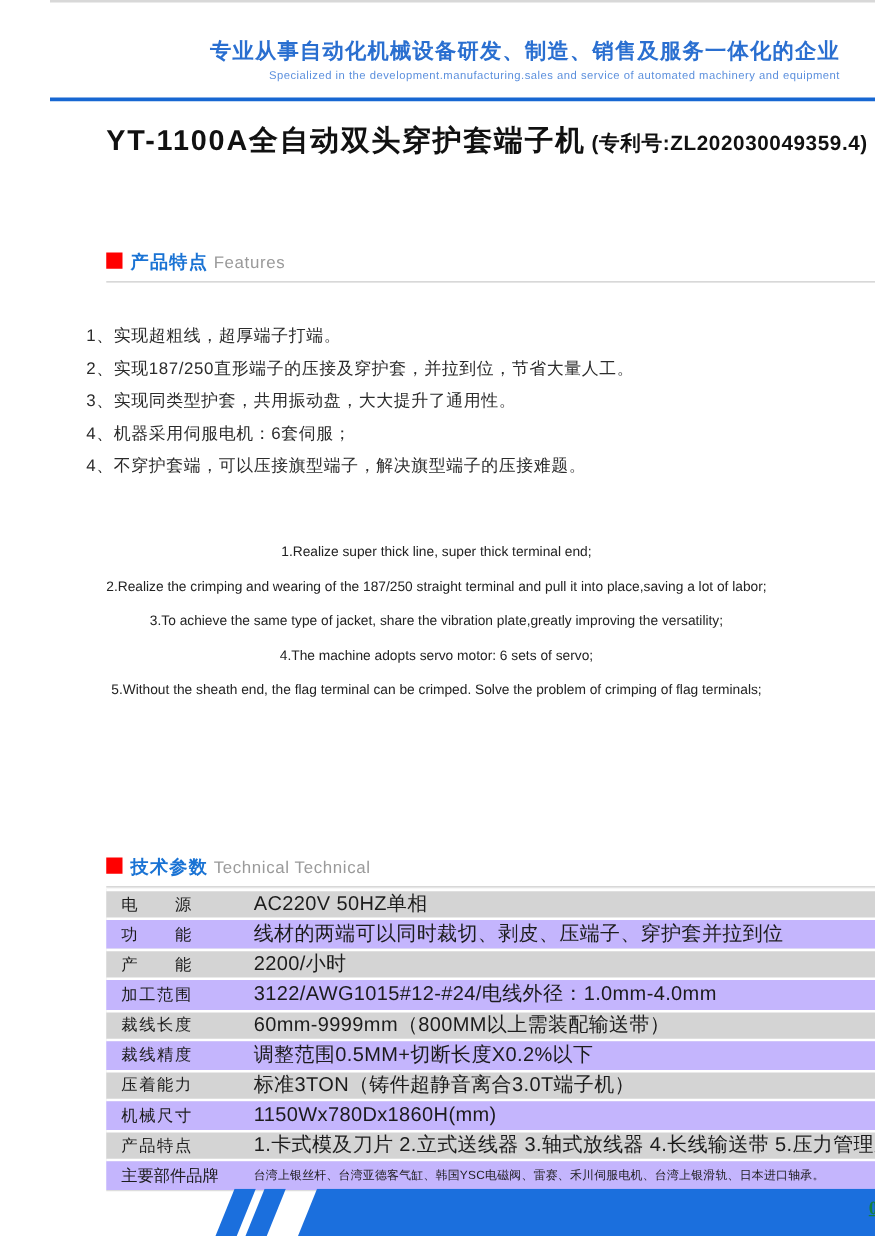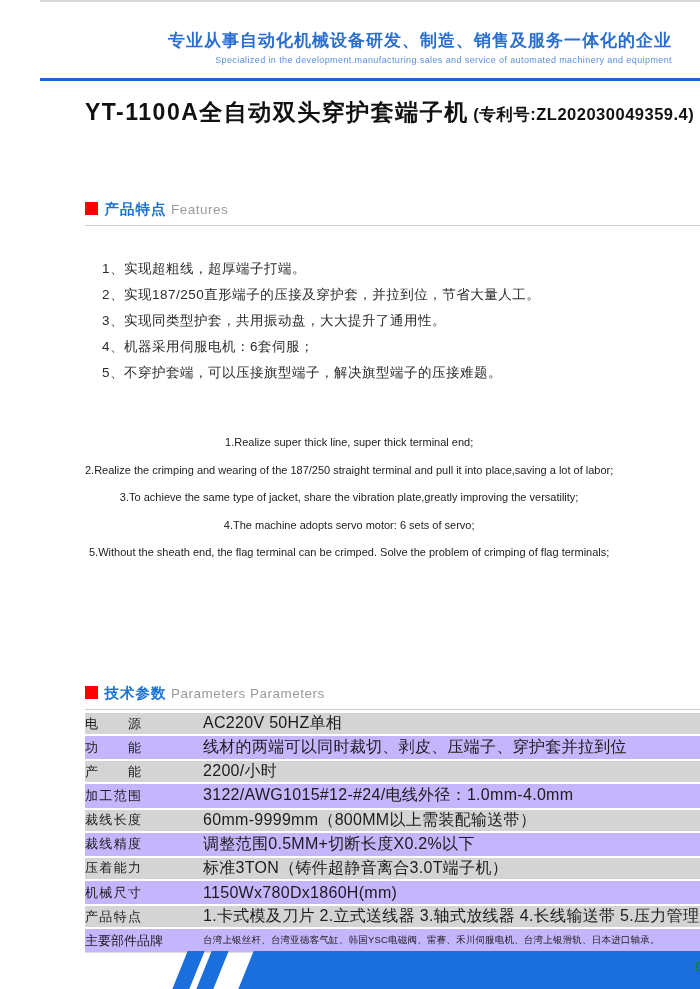--- a/index.html
+++ b/index.html
@@ -93,21 +93,21 @@
   }
   .heading-en {
     font-size: 13.5px;
     color: #9a9a9a;
     letter-spacing: 0.5px;
   }
 
   
   .zh-list {
     position: absolute;
-    top: 256px; left: 62px;
+    top: 256px; left: 29px;
     list-style: none;
   }
   .zh-list li {
     font-size: 13.5px;
     color: #2b2b2b;
     line-height: 26px;
     letter-spacing: 0.5px;
     white-space: nowrap;
   }
   .en-list {
@@ -136,21 +136,21 @@
     min-height: 23.3px;
     background: #c4b5fd;
   }
   .param-row.gray {
     background: #d4d4d4;
     border-top: 2px solid #ffffff;
     border-bottom: 2px solid #ffffff;
   }
   .param-label {
     flex: 0 0 118px;
-    padding-left: 0;
+    padding-left: 12px;
     font-size: 13px;
     color: #1c1c1c;
   }
   .param-label .jspan {
     display: inline-block;
     min-width: 56px;
     text-align: justify;
     text-align-last: justify;
   }
   .param-value {
@@ -216,35 +216,35 @@
     <span class="red-square"></span>
     <span class="heading-zh">产品特点</span>
     <span class="heading-en">Features</span>
   </div>
 
   <ul class="zh-list">
     <li>1、实现超粗线，超厚端子打端。</li>
     <li>2、实现187/250直形端子的压接及穿护套，并拉到位，节省大量人工。</li>
     <li>3、实现同类型护套，共用振动盘，大大提升了通用性。</li>
     <li>4、机器采用伺服电机：6套伺服；</li>
-    <li>5、不穿护套端，可以压接旗型端子，解决旗型端子的压接难题。</li>
+    <li>4、不穿护套端，可以压接旗型端子，解决旗型端子的压接难题。</li>
   </ul>
 
   <ul class="en-list">
     <li>1.Realize super thick line, super thick terminal end;</li>
     <li>2.Realize the crimping and wearing of  the 187/250 straight terminal and pull it into place,saving a lot of labor;</li>
     <li>3.To achieve the same type of jacket, share the vibration plate,greatly improving the versatility;</li>
     <li>4.The machine adopts servo motor: 6 sets of servo;</li>
     <li>5.Without  the  sheath  end,  the  flag  terminal  can  be  crimped.  Solve the problem of crimping of flag terminals;</li>
   </ul>
 
   <div class="section-heading params-head">
     <span class="red-square"></span>
     <span class="heading-zh">技术参数</span>
-    <span class="heading-en">Parameters Parameters</span>
+    <span class="heading-en">Technical Technical</span>
   </div>
 
   <div class="param-table">
     <div class="param-row gray">
       <div class="param-label"><span class="jspan">电 源</span></div>
       <div class="param-value">AC220V 50HZ单相</div>
     </div>
     <div class="param-row">
       <div class="param-label"><span class="jspan">功 能</span></div>
       <div class="param-value">线材的两端可以同时裁切、剥皮、压端子、穿护套并拉到位</div>

